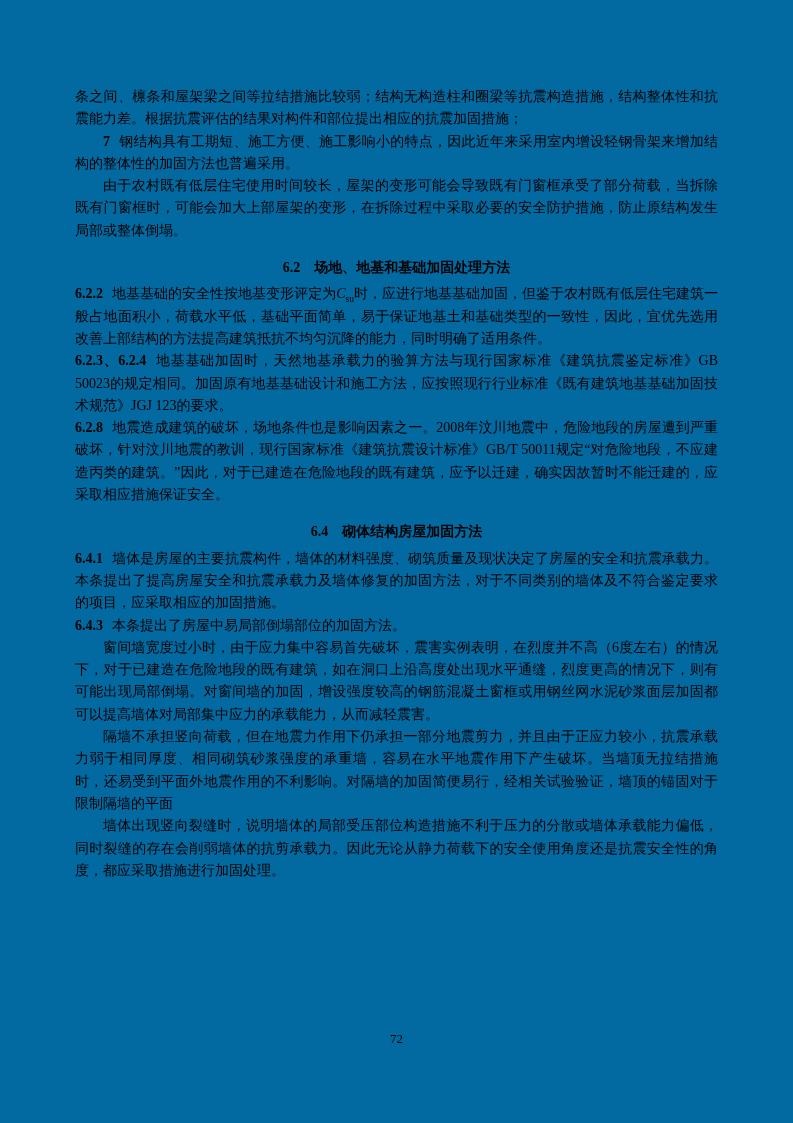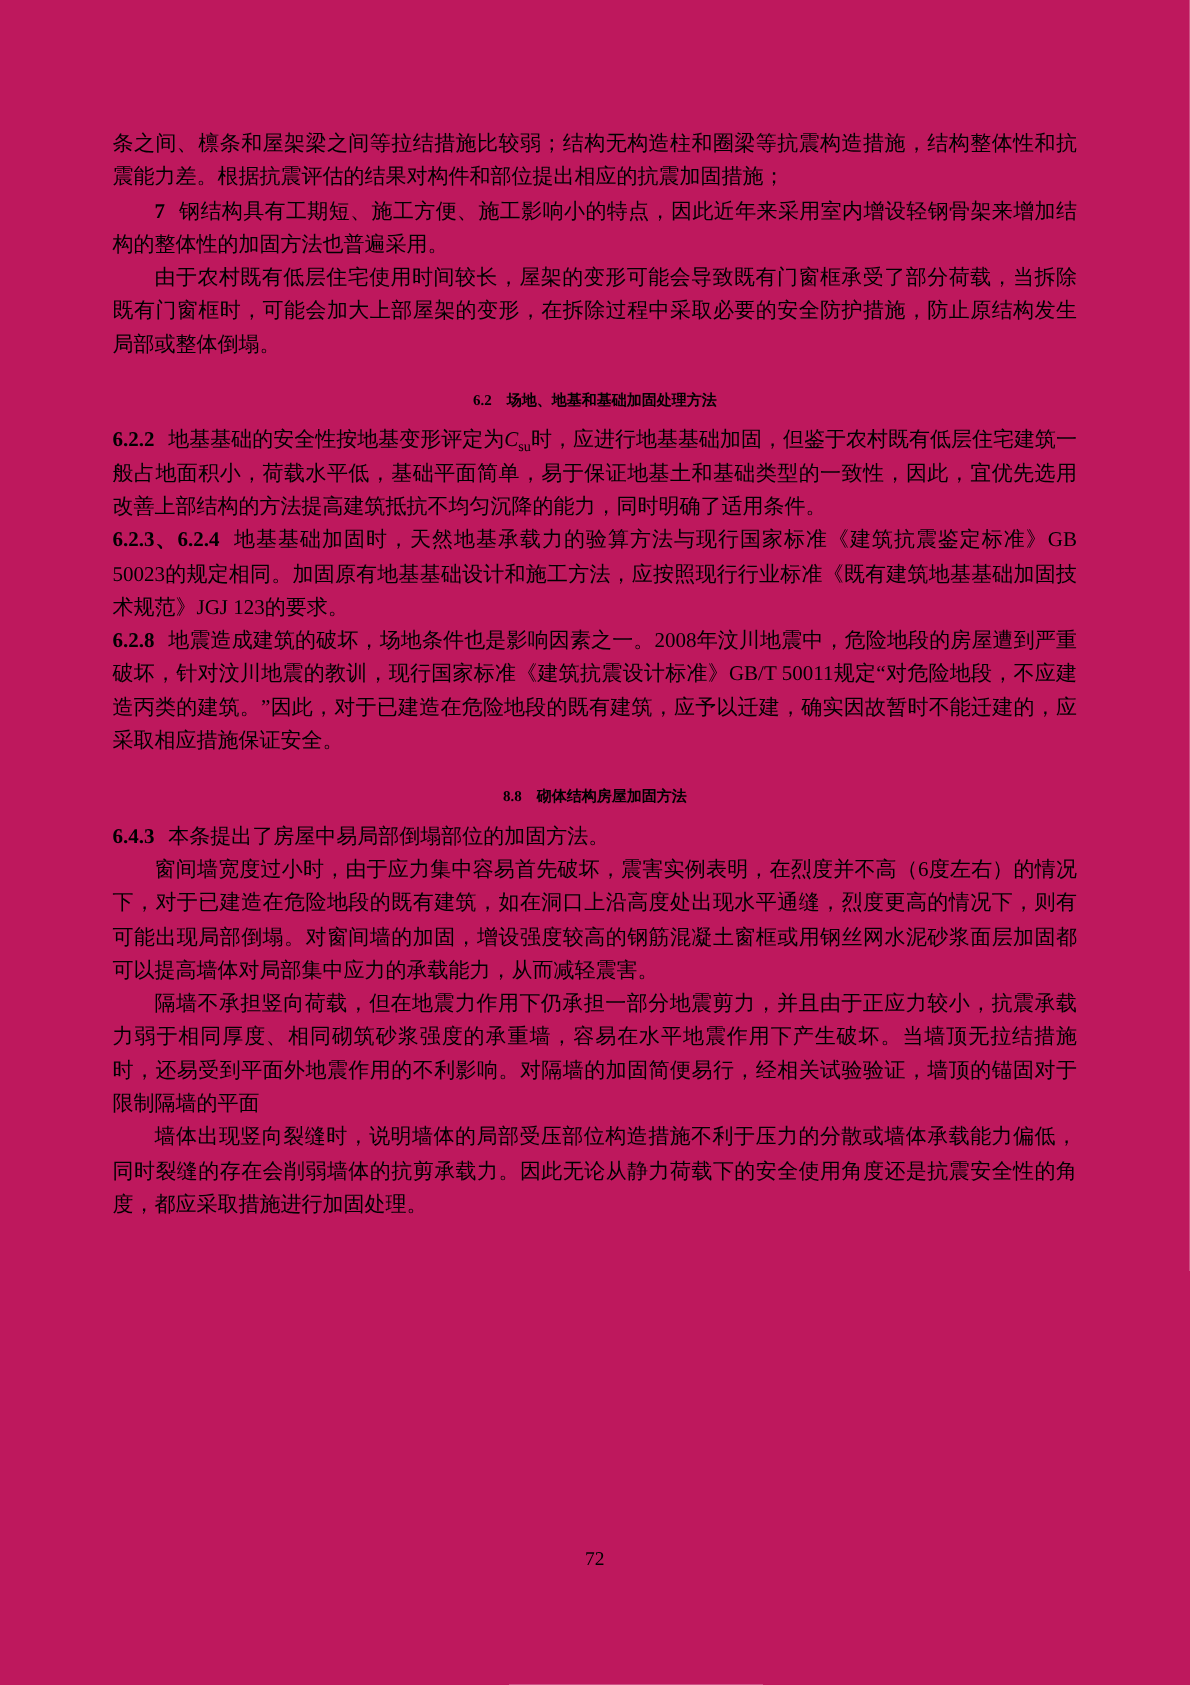--- a/index.html
+++ b/index.html
@@ -8,40 +8,40 @@
     height: 1123px;
     background: #ffffff;
     color: #000000;
     font-family: "Liberation Serif", "DejaVu Serif", serif;
     position: relative;
     overflow: hidden;
   }
   .page {
     position: absolute;
     inset: 0;
-    background: #be185d;
+    background: #0369a1;
   }
   .content {
     position: absolute;
     left: 75px;
     top: 86px;
     width: 643px;
     font-size: 14px;
     line-height: 22.3px;
     text-align: justify;
   }
   .para { margin: 0; }
   .para.indent { text-indent: 2em; }
   .num { font-weight: bold; margin-right: 0.65em; }
   .heading {
     font-weight: bold;
     text-align: center;
     text-indent: 0;
     margin: 15px 0 4px 0;
-    font-size: 10px;
+    font-size: 14px;
   }
   sub { font-size: 0.68em; line-height: 0; }
   i { font-style: italic; }
   .page-number {
     position: absolute;
     top: 1031px;
     left: 0;
     width: 100%;
     text-align: center;
     font-size: 13px;
@@ -52,20 +52,21 @@
 
 <div class="page">
   <div class="content" id="doc-content">
       <p class="para">条之间、檩条和屋架梁之间等拉结措施比较弱；结构无构造柱和圈梁等抗震构造措施，结构整体性和抗震能力差。根据抗震评估的结果对构件和部位提出相应的抗震加固措施；</p>
       <p class="para indent"><b class="num">7</b>钢结构具有工期短、施工方便、施工影响小的特点，因此近年来采用室内增设轻钢骨架来增加结构的整体性的加固方法也普遍采用。</p>
       <p class="para indent">由于农村既有低层住宅使用时间较长，屋架的变形可能会导致既有门窗框承受了部分荷载，当拆除既有门窗框时，可能会加大上部屋架的变形，在拆除过程中采取必要的安全防护措施，防止原结构发生局部或整体倒塌。</p>
       <div class="heading">6.2　场地、地基和基础加固处理方法</div>
       <p class="para"><b class="num">6.2.2</b>地基基础的安全性按地基变形评定为<i>C</i><sub>su</sub>时，应进行地基基础加固，但鉴于农村既有低层住宅建筑一般占地面积小，荷载水平低，基础平面简单，易于保证地基土和基础类型的一致性，因此，宜优先选用改善上部结构的方法提高建筑抵抗不均匀沉降的能力，同时明确了适用条件。</p>
       <p class="para"><b class="num">6.2.3、6.2.4</b>地基基础加固时，天然地基承载力的验算方法与现行国家标准《建筑抗震鉴定标准》GB 50023的规定相同。加固原有地基基础设计和施工方法，应按照现行行业标准《既有建筑地基基础加固技术规范》JGJ 123的要求。</p>
       <p class="para"><b class="num">6.2.8</b>地震造成建筑的破坏，场地条件也是影响因素之一。2008年汶川地震中，危险地段的房屋遭到严重破坏，针对汶川地震的教训，现行国家标准《建筑抗震设计标准》GB/T 50011规定“对危险地段，不应建造丙类的建筑。”因此，对于已建造在危险地段的既有建筑，应予以迁建，确实因故暂时不能迁建的，应采取相应措施保证安全。</p>
-      <div class="heading">8.8　砌体结构房屋加固方法</div>
+      <div class="heading">6.4　砌体结构房屋加固方法</div>
+      <p class="para"><b class="num">6.4.1</b>墙体是房屋的主要抗震构件，墙体的材料强度、砌筑质量及现状决定了房屋的安全和抗震承载力。本条提出了提高房屋安全和抗震承载力及墙体修复的加固方法，对于不同类别的墙体及不符合鉴定要求的项目，应采取相应的加固措施。</p>
       <p class="para"><b class="num">6.4.3</b>本条提出了房屋中易局部倒塌部位的加固方法。</p>
       <p class="para indent">窗间墙宽度过小时，由于应力集中容易首先破坏，震害实例表明，在烈度并不高（6度左右）的情况下，对于已建造在危险地段的既有建筑，如在洞口上沿高度处出现水平通缝，烈度更高的情况下，则有可能出现局部倒塌。对窗间墙的加固，增设强度较高的钢筋混凝土窗框或用钢丝网水泥砂浆面层加固都可以提高墙体对局部集中应力的承载能力，从而减轻震害。</p>
       <p class="para indent">隔墙不承担竖向荷载，但在地震力作用下仍承担一部分地震剪力，并且由于正应力较小，抗震承载力弱于相同厚度、相同砌筑砂浆强度的承重墙，容易在水平地震作用下产生破坏。当墙顶无拉结措施时，还易受到平面外地震作用的不利影响。对隔墙的加固简便易行，经相关试验验证，墙顶的锚固对于限制隔墙的平面</p>
       <p class="para indent">墙体出现竖向裂缝时，说明墙体的局部受压部位构造措施不利于压力的分散或墙体承载能力偏低，同时裂缝的存在会削弱墙体的抗剪承载力。因此无论从静力荷载下的安全使用角度还是抗震安全性的角度，都应采取措施进行加固处理。</p>
     </div>
   <div class="page-number">72</div>
 </div>
 
 </body></html>

